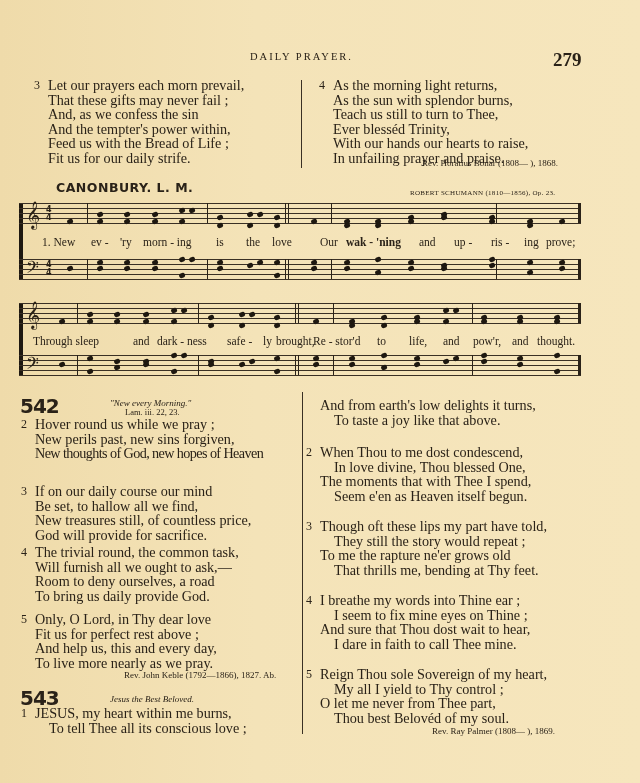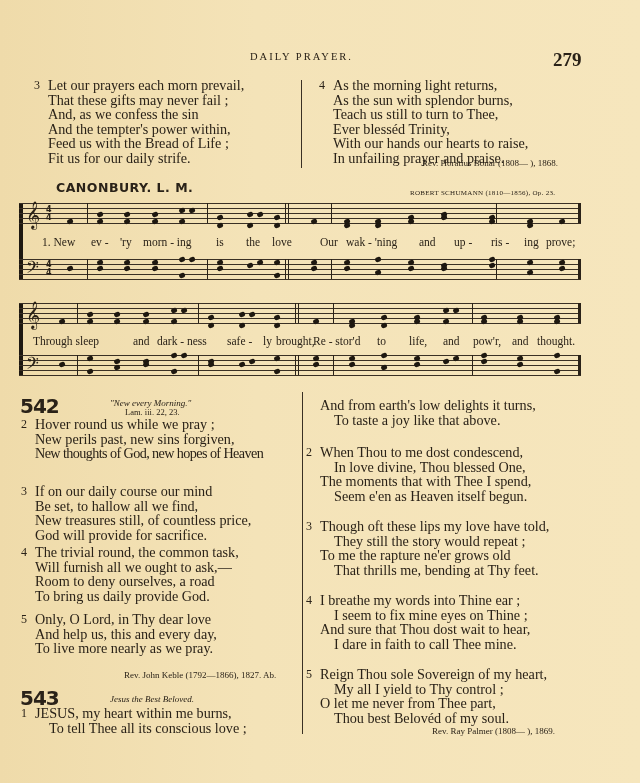--- a/index.html
+++ b/index.html
@@ -165,21 +165,21 @@
       <div class="note" style="left:540px;top:63px"></div>
 
     <div class="lyric" style="top:33px;left:23px;">1. New</div>
     <div class="lyric" style="top:33px;left:72px;">ev -</div>
     <div class="lyric" style="top:33px;left:101px;">'ry</div>
     <div class="lyric" style="top:33px;left:124px;">morn - ing</div>
     <div class="lyric" style="top:33px;left:197px;">is</div>
     <div class="lyric" style="top:33px;left:227px;">the</div>
     <div class="lyric" style="top:33px;left:253px;">love</div>
     <div class="lyric" style="top:33px;left:301px;">Our</div>
-    <div class="lyric" style="top:33px;left:327px;">wak - 'ning</div>
+    <div class="lyric" style="top:33px;left:327px;font-weight:bold;">wak - 'ning</div>
     <div class="lyric" style="top:33px;left:400px;">and</div>
     <div class="lyric" style="top:33px;left:435px;">up -</div>
     <div class="lyric" style="top:33px;left:472px;">ris -</div>
     <div class="lyric" style="top:33px;left:505px;">ing</div>
     <div class="lyric" style="top:33px;left:527px;">prove;</div>
   </div>
 
   <div class="system" style="top:303px;height:80px;">
     <div class="brace" style="top:0;height:72px;"></div>
     <div class="staff" style="top:0;">
@@ -313,20 +313,21 @@
   <div class="stanza" style="top:545px;left:35px;">
     <span class="num">4</span>
     <div class="line">The trivial round, the common task,</div>
     <div class="line">Will furnish all we ought to ask,—</div>
     <div class="line">Room to deny ourselves, a road</div>
     <div class="line">To bring us daily provide God.</div>
   </div>
   <div class="stanza" style="top:612px;left:35px;">
     <span class="num">5</span>
     <div class="line">Only, O Lord, in Thy dear love</div>
+    <div class="line">Fit us for perfect rest above ;</div>
     <div class="line">And help us, this and every day,</div>
     <div class="line">To live more nearly as we pray.</div>
   </div>
   <div class="credit" style="top:670px;left:124px;">Rev. John Keble (1792—1866), 1827.   Ab.</div>
 
   <div class="hymn-num" style="top:686px;left:20px;">543</div>
   <div class="hymn-title" style="top:694px;left:110px;">Jesus the Best Beloved.</div>
   <div class="stanza" style="top:706px;left:35px;">
     <span class="num">1</span>
     <div class="line">JESUS, my heart within me burns,</div>
@@ -341,21 +342,21 @@
   </div>
   <div class="stanza" style="top:445px;left:320px;">
     <span class="num">2</span>
     <div class="line">When Thou to me dost condescend,</div>
     <div class="line indent">In love divine, Thou blessed One,</div>
     <div class="line">The moments that with Thee I spend,</div>
     <div class="line indent">Seem e'en as Heaven itself begun.</div>
   </div>
   <div class="stanza" style="top:519px;left:320px;">
     <span class="num">3</span>
-    <div class="line">Though oft these lips my love have told,</div>
+    <div class="line">Though oft these lips my part have told,</div>
     <div class="line indent">They still the story would repeat ;</div>
     <div class="line">To me the rapture ne'er grows old</div>
     <div class="line indent">That thrills me, bending at Thy feet.</div>
   </div>
   <div class="stanza" style="top:593px;left:320px;">
     <span class="num">4</span>
     <div class="line">I breathe my words into Thine ear ;</div>
     <div class="line indent">I seem to fix mine eyes on Thine ;</div>
     <div class="line">And sure that Thou dost wait to hear,</div>
     <div class="line indent">I dare in faith to call Thee mine.</div>

